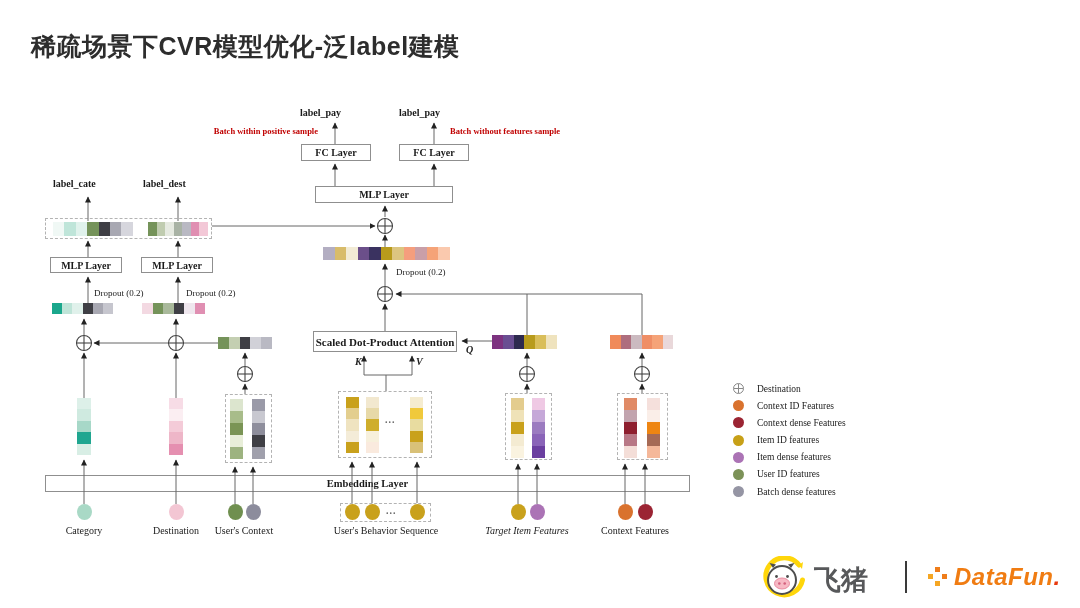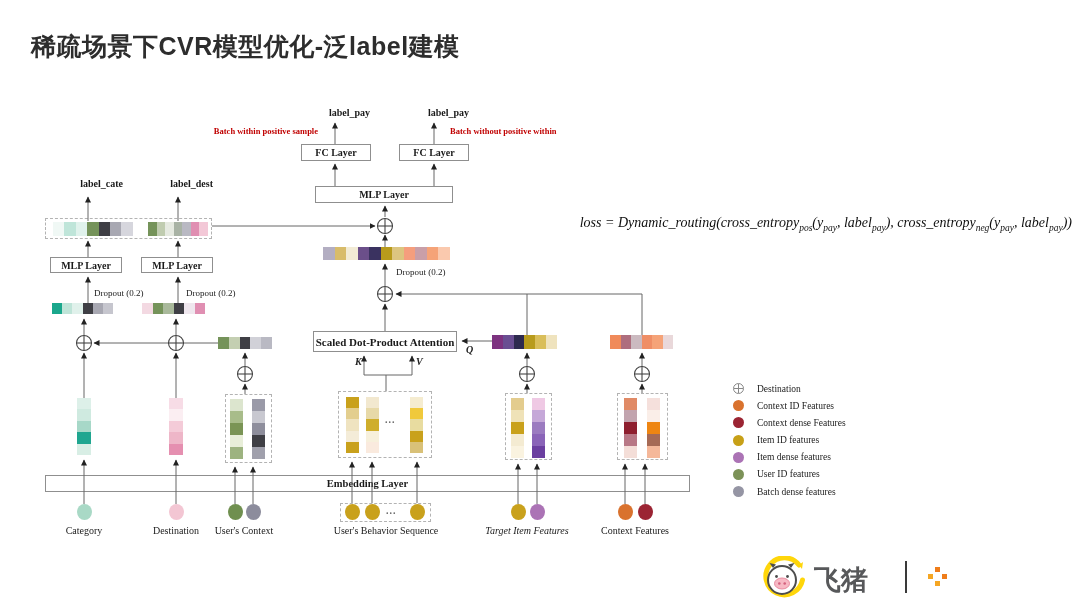--- a/index.html
+++ b/index.html
@@ -4,21 +4,21 @@
 <style>
   html,body{margin:0;padding:0;}
   body{width:1080px;height:608px;background:#ffffff;overflow:hidden;
        font-family:"Liberation Serif",serif;position:relative;}
   .abs{position:absolute;}
   .page-title{font-family:"Liberation Sans",sans-serif;font-weight:700;
     font-size:25px;color:#2d2d2d;left:31px;top:30px;letter-spacing:.5px;}
   .box{border:1px solid #8f8f8f;background:#fff;display:flex;align-items:center;
     justify-content:center;font-weight:600;font-size:10px;color:#1a1a1a;box-sizing:border-box;}
   .dashedbox{border:1px dashed #b3b3b3;background:#fff;box-sizing:border-box;}
-  .lbl{font-weight:600;font-size:10px;color:#1a1a1a;text-align:right;}
+  .lbl{font-weight:600;font-size:10px;color:#1a1a1a;text-align:left;}
   .tag{font-weight:400;font-size:9px;color:#222;}
   .note{font-weight:700;font-size:8.5px;color:#c00000;}
   .kv{font-style:italic;font-weight:700;font-size:10px;color:#222;}
   .dots{font-weight:700;font-size:10px;color:#666;letter-spacing:1px;}
   .strip{display:flex;}
   .strip.v{flex-direction:column;}
   .circle{border-radius:50%;}
   .input-lbl{font-size:10px;font-weight:500;color:#1a1a1a;text-align:center;width:150px;}
   .legend-row{display:flex;align-items:center;margin-bottom:6.2px;}
   .legend-dot{width:11px;height:11px;border-radius:50%;margin-right:13px;flex:0 0 auto;}
@@ -52,32 +52,31 @@
 <div class="abs dashedbox" style="left:338px;top:391px;width:94px;height:67px;"></div>
 <div class="abs dashedbox" style="left:505px;top:393px;width:47px;height:67px;"></div>
 <div class="abs dashedbox" style="left:617px;top:393px;width:51px;height:67px;"></div>
 <div class="abs dashedbox" style="left:340px;top:503px;width:91px;height:19px;"></div>
 
 <div class="abs lbl" style="left:300px;top:107px;width:70px;">label_pay</div>
 <div class="abs lbl" style="left:399px;top:107px;width:70px;">label_pay</div>
 <div class="abs lbl" style="left:53px;top:178px;width:70px;">label_cate</div>
 <div class="abs lbl" style="left:143px;top:178px;width:70px;">label_dest</div>
 <div class="abs note" style="left:196px;top:126px;width:122px;text-align:right;">Batch within positive sample</div>
-<div class="abs note" style="left:450px;top:126px;width:130px;">Batch without positive within</div>
+<div class="abs note" style="left:450px;top:126px;width:130px;">Batch without features sample</div>
 <div class="abs tag" style="left:94px;top:288px;">Dropout (0.2)</div>
 <div class="abs tag" style="left:186px;top:288px;">Dropout (0.2)</div>
 <div class="abs tag" style="left:396px;top:267px;">Dropout (0.2)</div>
 <div class="abs kv" style="left:355px;top:356px;">K</div>
 <div class="abs kv" style="left:416px;top:356px;">V</div>
 <div class="abs kv" style="left:466px;top:344px;">Q</div>
 <div class="abs dots" style="left:385px;top:414px;">...</div>
 <div class="abs dots" style="left:386px;top:505px;">...</div>
 
 <div class="abs formula" style="right:8px;top:210px;">
-  <div id="formula-line1"><span>loss = Dynamic_routing(cross_entropy</span><sub>pos</sub><span>(y</span><sub>pay</sub><span>, label</span><sub>pay</sub><span>), cross_entropy</span><sub>neg</sub><span>(y</span><sub>pay</sub><span>, label</span><sub>pay</sub><span>))</span></div>
 </div>
 
 <div id="strips" class="abs" style="left:0;top:0;">
     <div class="abs strip" style="left: 53px; top: 222px;">
       <div style="width: 11.4px; height: 14px; background: rgb(240, 248, 245);"></div>
       <div style="width: 11.4px; height: 14px; background: rgb(191, 229, 217);"></div>
       <div style="width: 11.4px; height: 14px; background: rgb(224, 242, 236);"></div>
       <div style="width: 11.4px; height: 14px; background: rgb(117, 147, 90);"></div>
       <div style="width: 11.4px; height: 14px; background: rgb(63, 63, 69);"></div>
       <div style="width: 11.4px; height: 14px; background: rgb(168, 168, 178);"></div>
@@ -386,13 +385,14 @@
     <circle cx="24.7" cy="27.5" r="1.3" fill="#d4607d"></circle>
   </svg>
   <span class="abs fliggy-text" style="left:54px;top:6px;">飞猪</span>
   <div class="abs divider" style="left:145px;top:5px;"></div>
   <span class="abs" style="left:168px;top:10px;width:22px;height:22px;">
     <span class="pix" style="left:0;top:8px;background:#f5a623;"></span>
     <span class="pix" style="left:7px;top:1px;background:#ef7d1a;"></span>
     <span class="pix" style="left:7px;top:15px;background:#f5a623;"></span>
     <span class="pix" style="left:14px;top:8px;background:#ef7d1a;"></span>
   </span>
+  <span class="abs datafun-text" style="left:194px;top:7px;"><span>DataFun</span><span class="datafun-dot">.</span></span>
 </div>
 
 </body></html>

